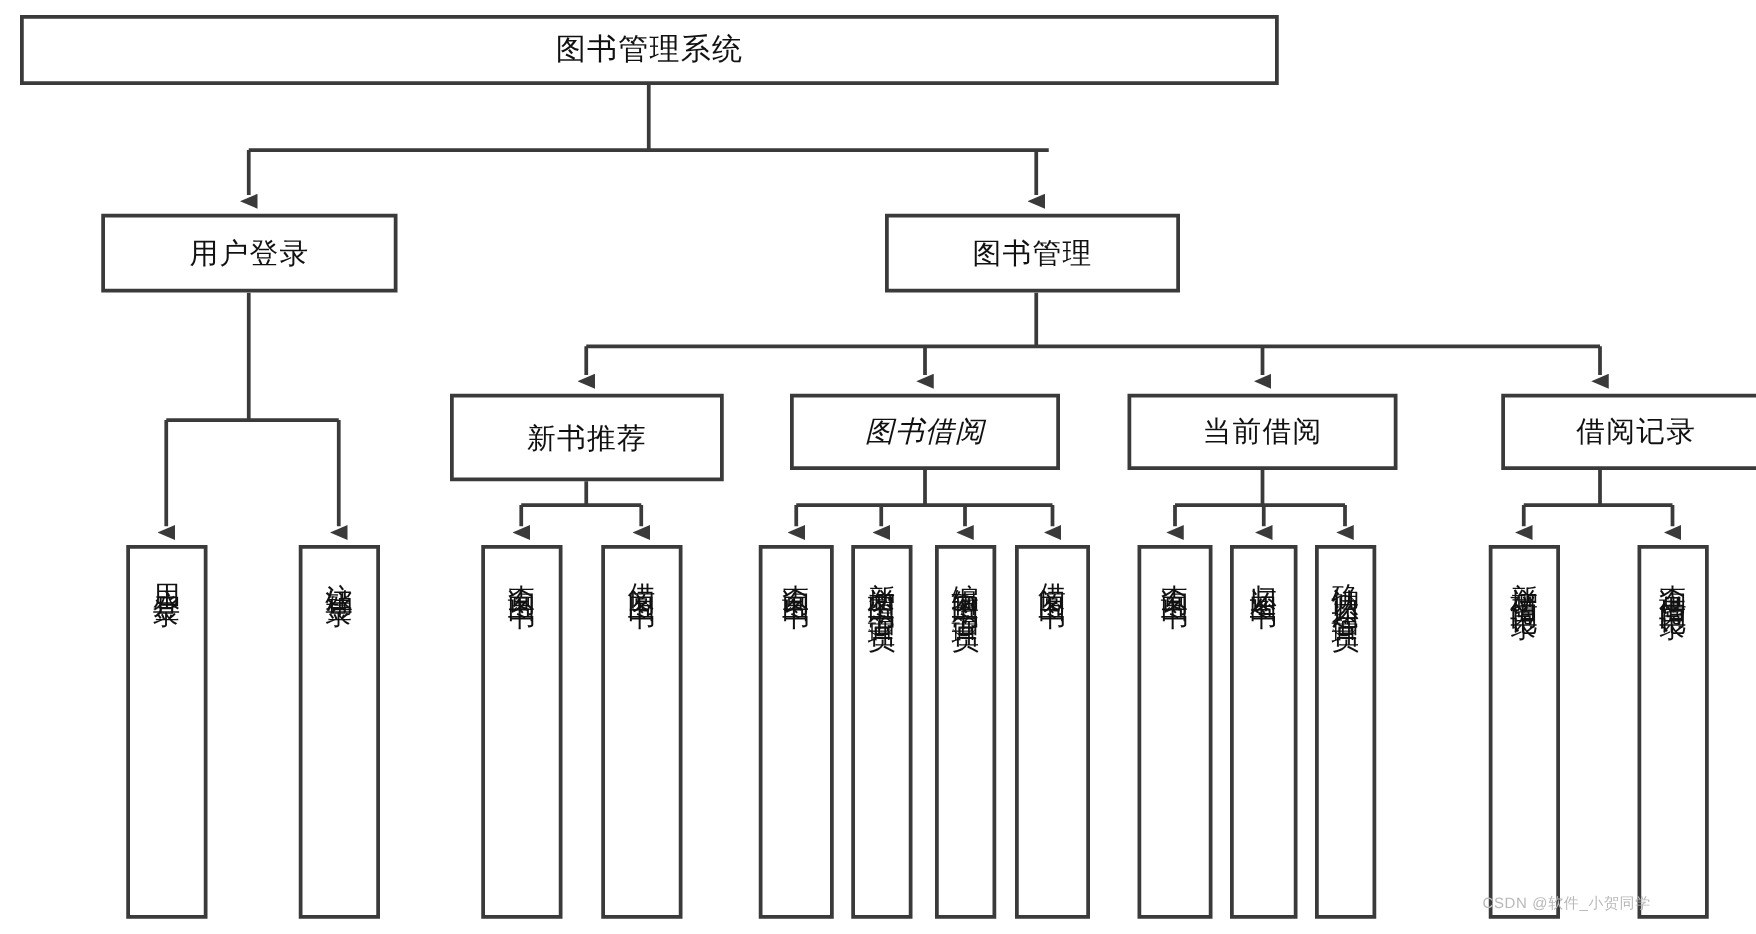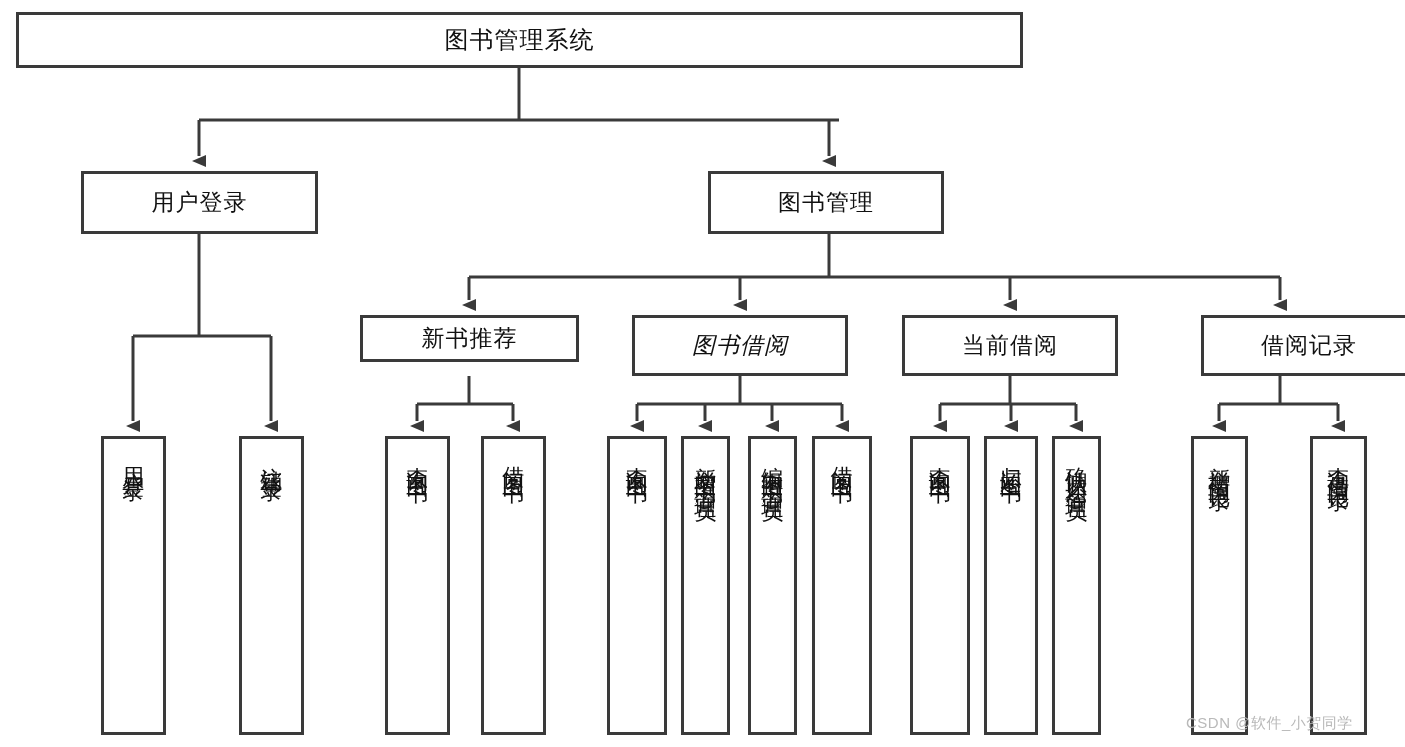--- a/index.html
+++ b/index.html
@@ -52,21 +52,21 @@
     letter-spacing: 5px;
     font-size: 22px;
   }
   .node.root .node-label {
     font-size: 24px;
   }
   #watermark {
     position: absolute;
     left: 1186px;
     top: 714px;
-    font-size: 15px;
+    font-size: 12px;
     color: #b9b9b9;
     white-space: nowrap;
     letter-spacing: 0.5px;
   }
 </style>
 </head>
 <body>
 
 <div id="canvas">
 
@@ -124,21 +124,21 @@
     <span class="node-label">图书管理系统</span>
   </div>
 
   <div class="node" style="left:81px; top:171px; width:237px; height:63px;">
     <span class="node-label">用户登录</span>
   </div>
   <div class="node" style="left:676px; top:171px; width:236px; height:63px;margin-left:32px;">
     <span class="node-label">图书管理</span>
   </div>
 
-  <div class="node" style="left:360px; top:315px; width:219px; height:47px;">
+  <div class="node" style="left:360px; top:315px; width:219px; height:70px;">
     <span class="node-label">新书推荐</span>
   </div>
   <div class="node" style="left:632px; top:315px; width:216px; height:61px;font-style:italic;">
     <span class="node-label">图书借阅</span>
   </div>
   <div class="node" style="left:902px; top:315px; width:216px; height:61px;">
     <span class="node-label">当前借阅</span>
   </div>
   <div class="node" style="left:1172px; top:315px; width:216px; height:61px;margin-left:29px;">
     <span class="node-label">借阅记录</span>

